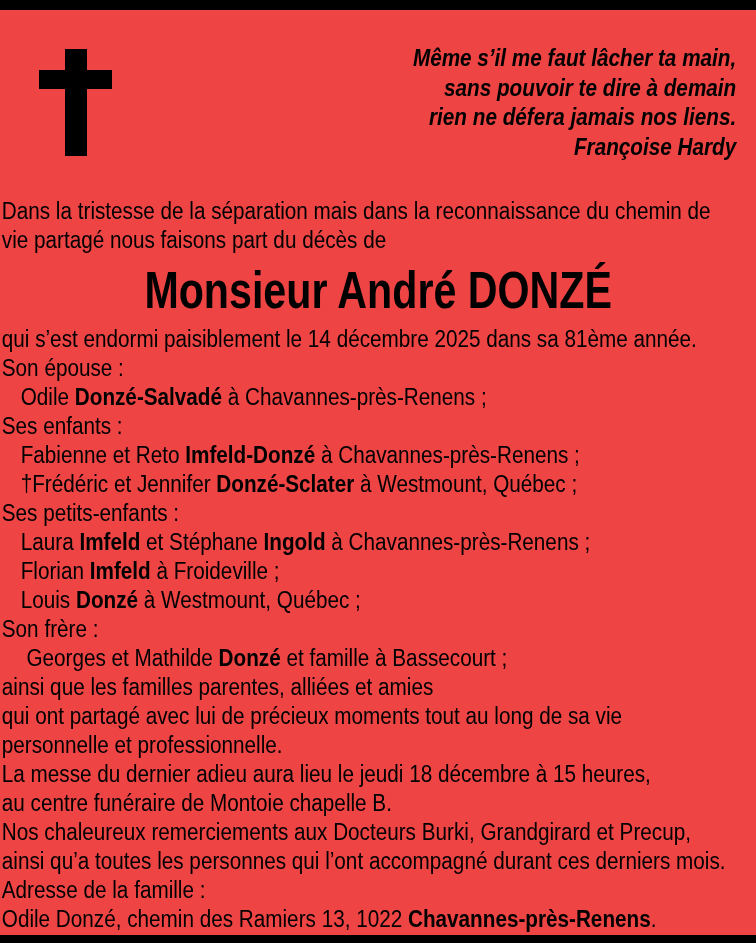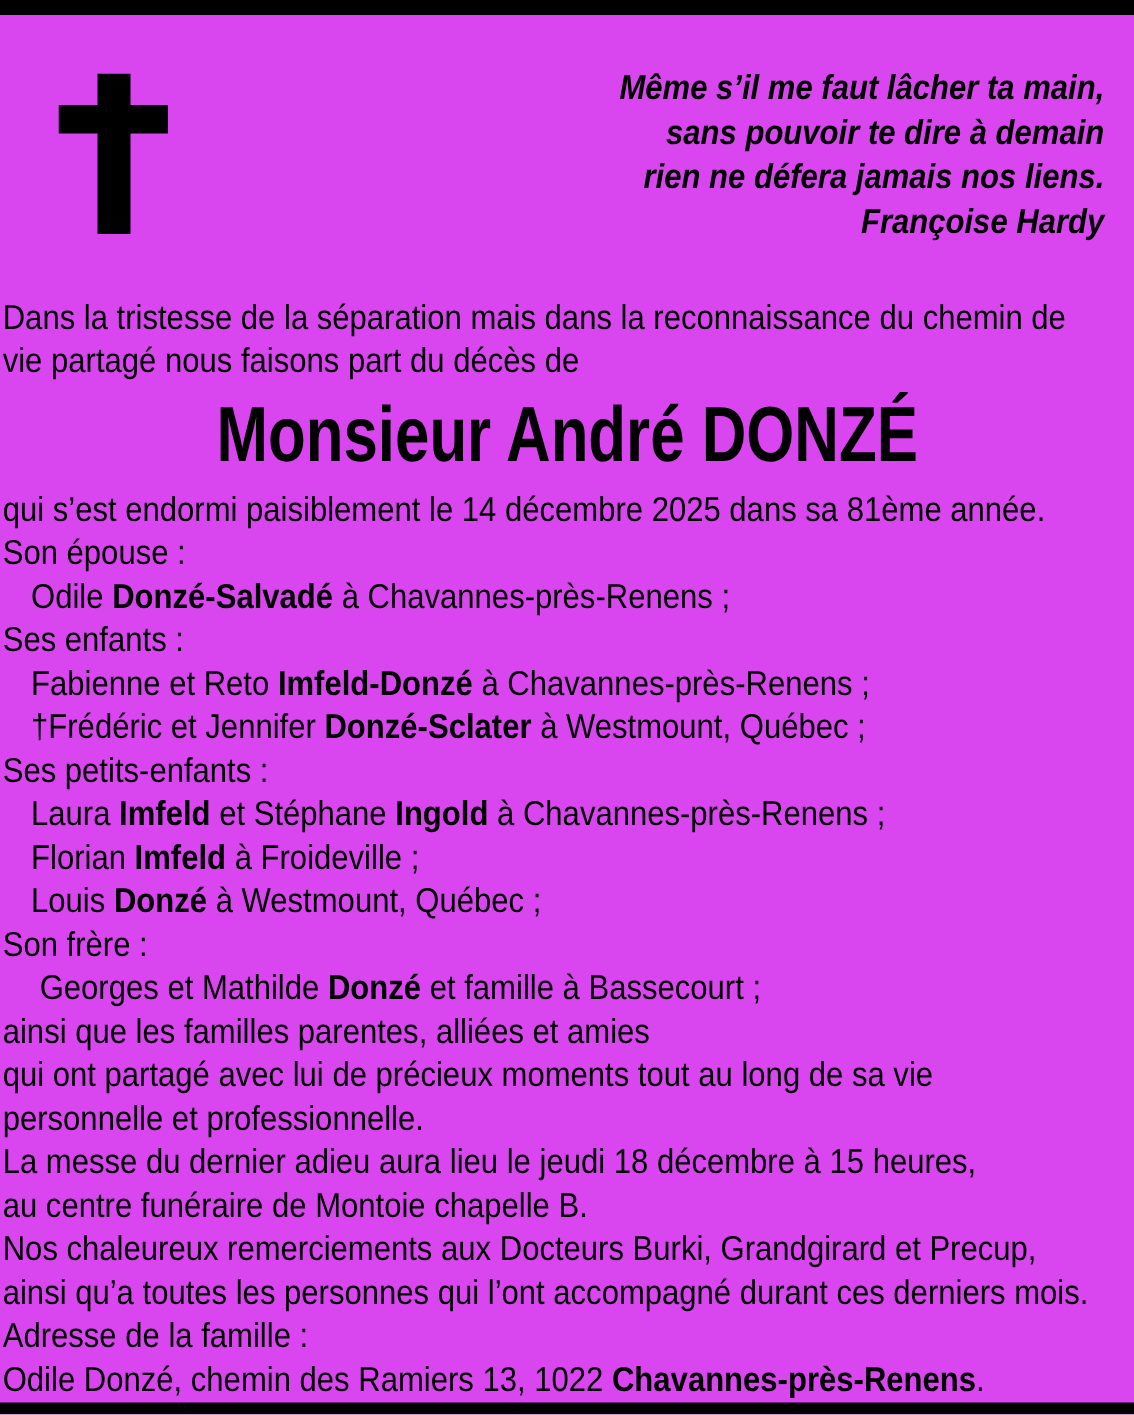--- a/index.html
+++ b/index.html
@@ -1,20 +1,20 @@
 <!DOCTYPE html>
 <html lang="fr"><head>
 <meta charset="utf-8">
 <style>
   html, body { margin: 0; padding: 0; background: #ffffff; }
   .page {
     position: relative;
     width: 756px;
     height: 943px;
-    background: #d946ef;
+    background: #ef4444;
     color: #000000;
     font-family: "Liberation Sans", sans-serif;
     overflow: hidden;
   }
   .bar {
     position: absolute;
     left: 0;
     width: 756px;
     background: #000000;
   }

